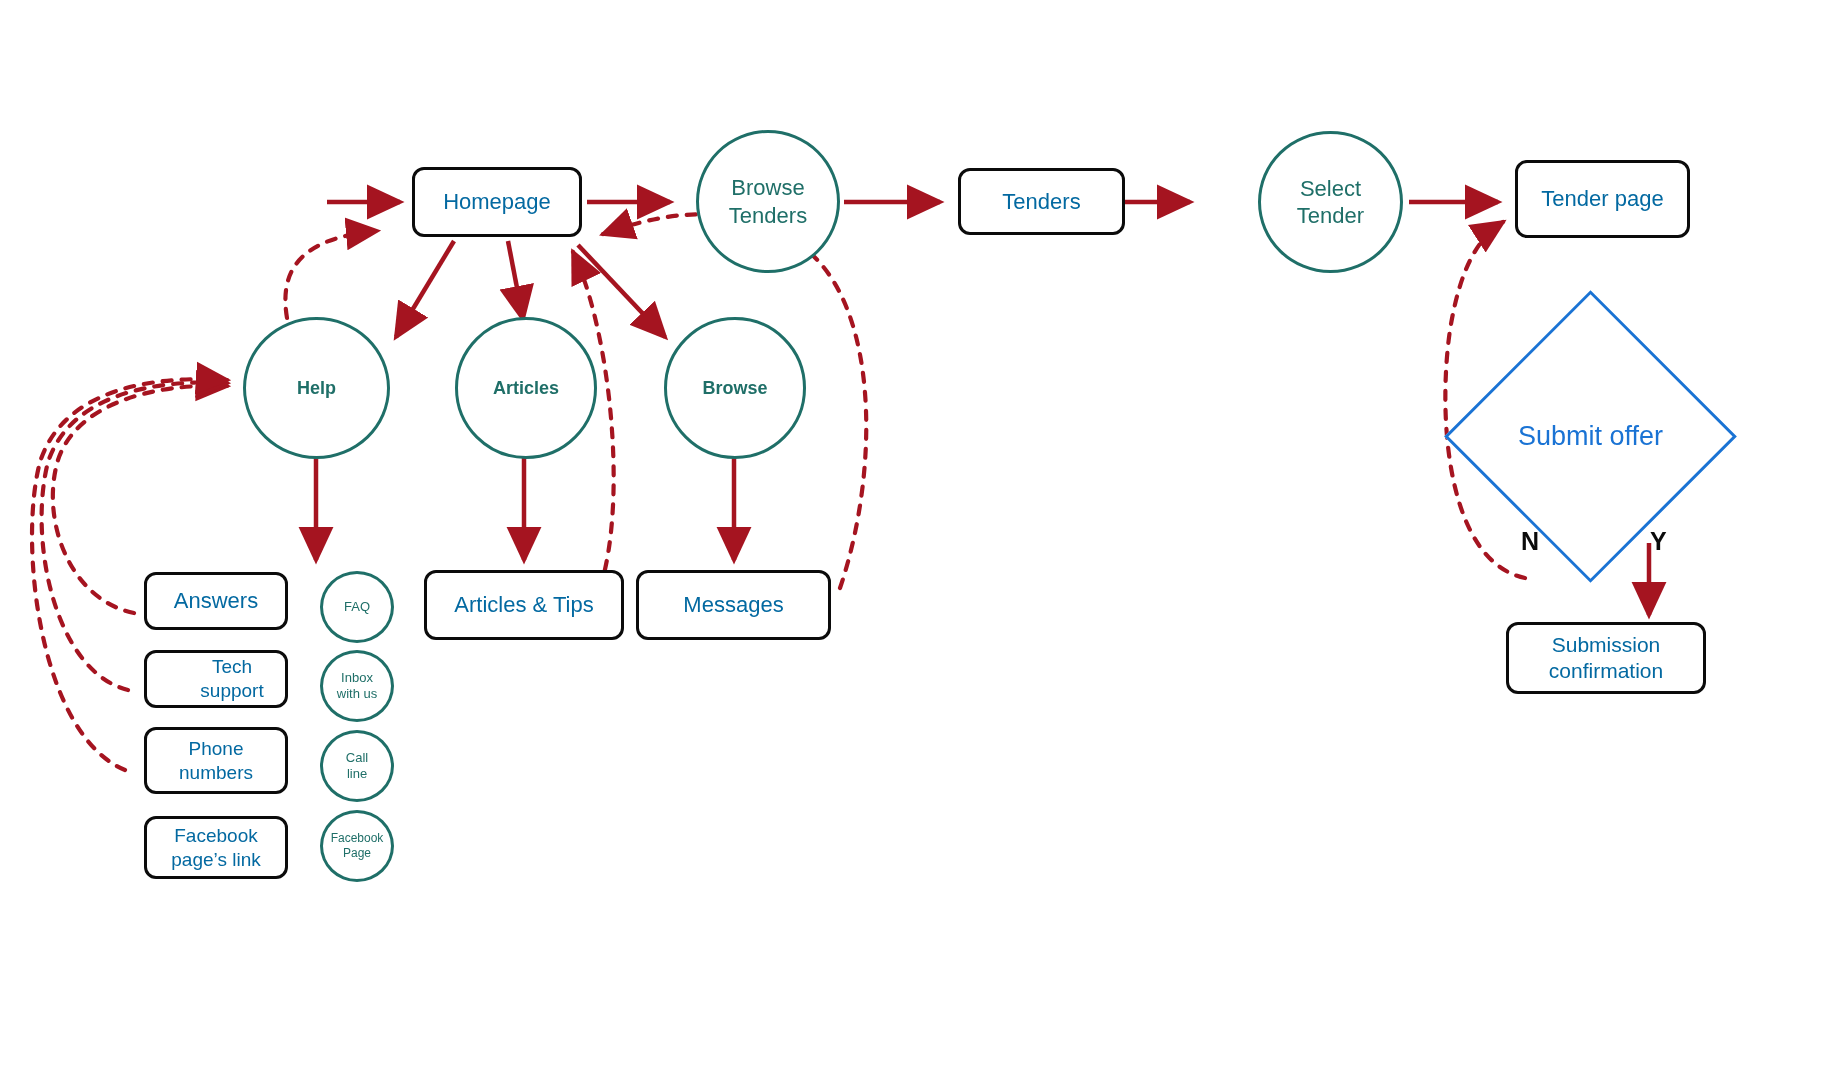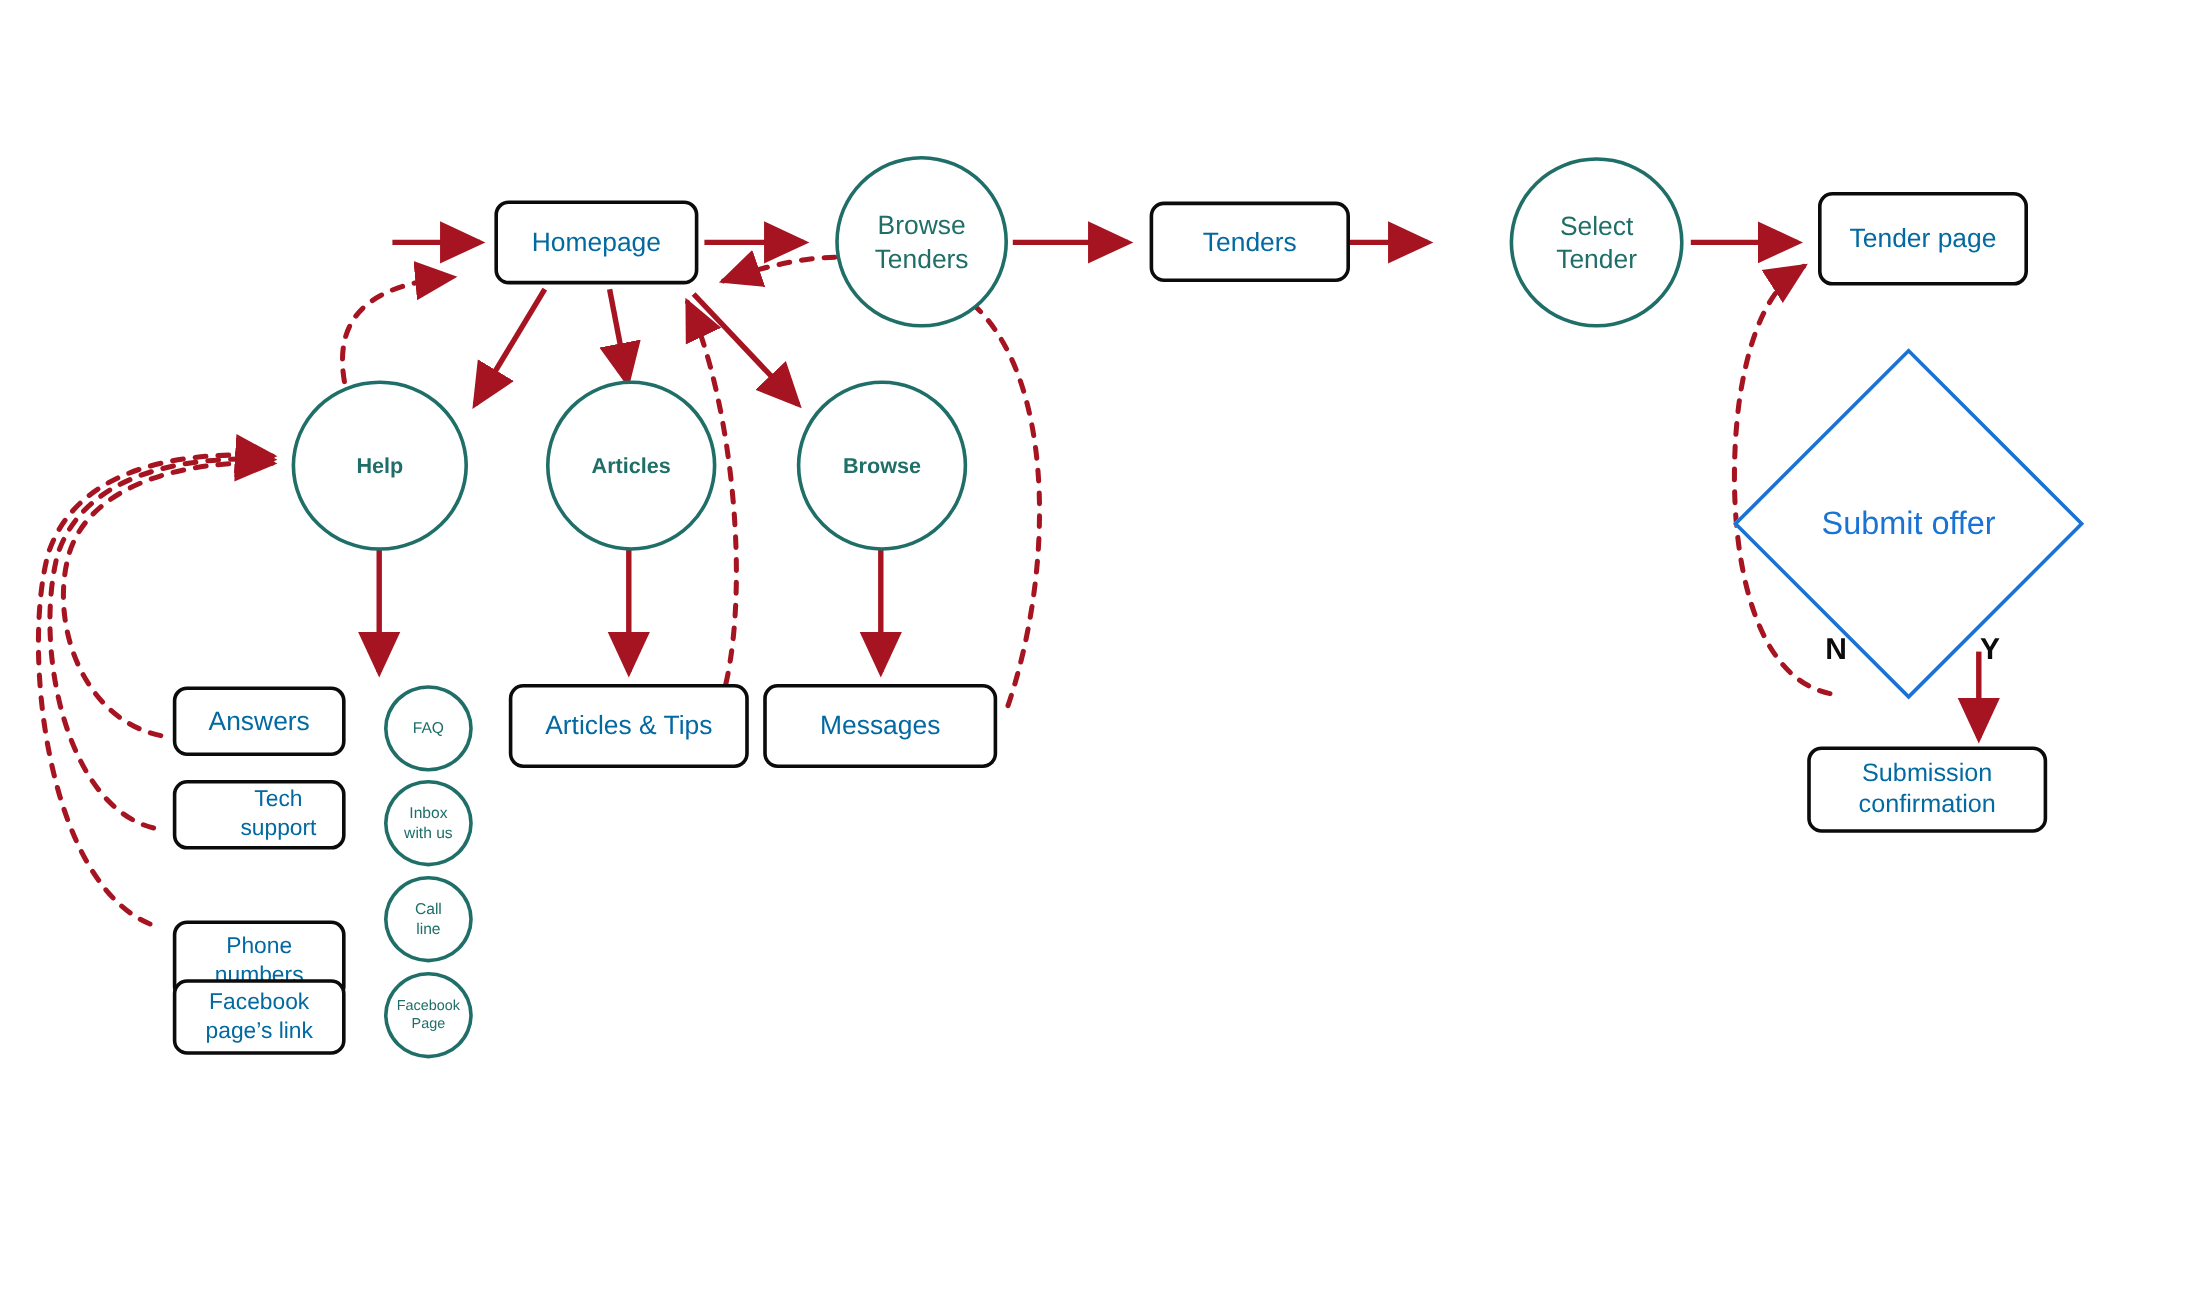--- a/index.html
+++ b/index.html
@@ -181,21 +181,21 @@
   </div>
 
   <div class="node rect" style="left:144px; top:572px; width:144px; height:58px;">
     <span>Answers</span>
   </div>
 
   <div class="node rect" style="left:144px; top:650px; width:144px; height:58px;">
     <span style="font-size:19px;margin-left:32px;">Tech support</span>
   </div>
 
-  <div class="node rect two-line" style="left:144px; top:727px; width:144px; height:67px;margin-top:40px;">
+  <div class="node rect two-line" style="left:144px; top:727px; width:144px; height:67px;">
     <span style="font-size:19px;">Phone
 numbers</span>
   </div>
 
   <div class="node rect two-line" style="left:144px; top:816px; width:144px; height:63px;">
     <span style="font-size:19px;">Facebook
 page’s link</span>
   </div>
 
   <div class="node circle small" style="left:320px; top:571px; width:74px; height:72px;">

